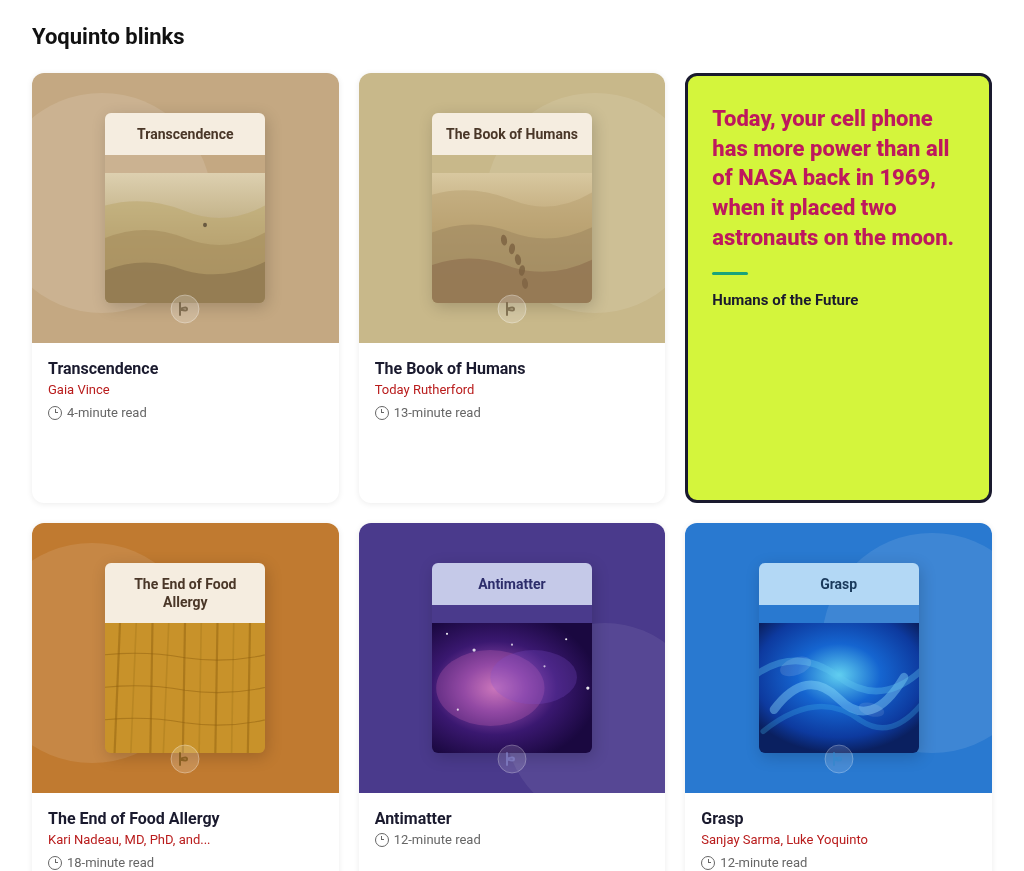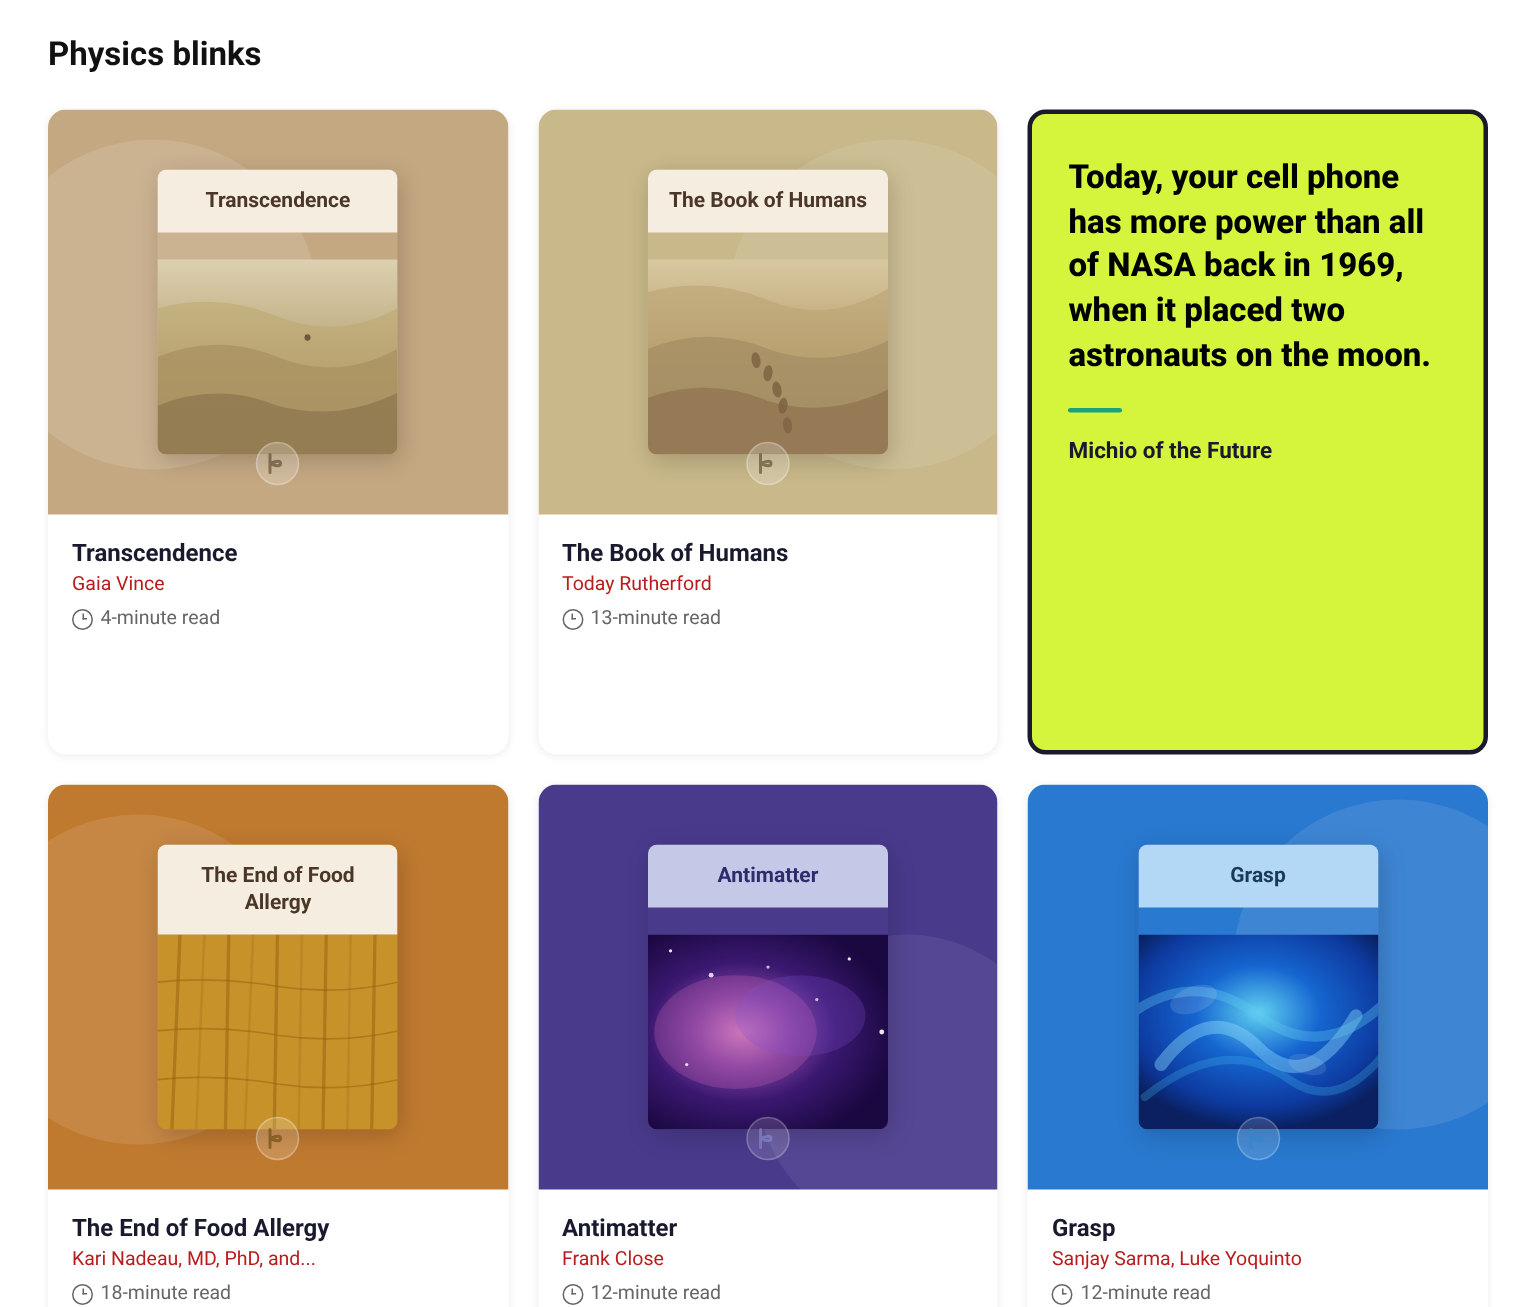--- a/index.html
+++ b/index.html
@@ -129,21 +129,21 @@
       padding: 28px 24px 24px;
       display: flex;
       flex-direction: column;
       justify-content: space-between;
       cursor: pointer;
       min-height: 430px;
     }
     .quote-text {
       font-size: 22px;
       font-weight: 800;
-      color: #000000;
+      color: #be185d;
       line-height: 1.35;
       margin-bottom: 20px;
     }
     .quote-divider {
       width: 36px;
       height: 3px;
       background: #1aa37a;
       border-radius: 2px;
       margin-bottom: 16px;
     }
@@ -175,21 +175,21 @@
       position: relative;
     }
     .cover-5-bg {
       background: #2979d0;
       position: relative;
     }
   </style>
 </head>
 <body>
 
-<h1 class="section-title">Physics blinks</h1>
+<h1 class="section-title">Yoquinto blinks</h1>
 
 <div class="grid">
 
   <div class="card">
     <div class="card-cover cover-1-bg">
 
       <div style="position:absolute;width:220px;height:220px;border-radius:50%;background:rgba(255,255,255,0.12);top:20px;left:-40px;"></div>
 
       <div class="book-mockup">
         <div class="book-title-label">Transcendence</div>
@@ -256,21 +256,21 @@
         <span class="clock-icon"></span>
         <span>13-minute read</span>
       </div>
     </div>
   </div>
 
   <div class="quote-card">
     <div>
       <div class="quote-text">Today, your cell phone has more power than all of NASA back in 1969, when it placed two astronauts on the moon.</div>
       <div class="quote-divider"></div>
-      <div class="quote-book-title">Michio of the Future</div>
+      <div class="quote-book-title">Humans of the Future</div>
     </div>
   </div>
 
   <div class="card">
     <div class="card-cover cover-3-bg">
       <div style="position:absolute;width:220px;height:220px;border-radius:50%;background:rgba(255,255,255,0.10);top:20px;left:-50px;"></div>
       <div class="book-mockup">
         <div class="book-title-label">The End of Food Allergy</div>
         <div style="position:absolute;top:60px;left:0;right:0;bottom:0;">
           
@@ -342,21 +342,20 @@
       </div>
       <div class="blink-logo-mark">
         <svg viewBox="0 0 32 32" fill="none">
           <circle cx="16" cy="16" r="14" fill="rgba(255,255,255,0.2)" stroke="rgba(255,255,255,0.4)" stroke-width="1"></circle>
           <path d="M11 10 L11 22 M11 16 Q18 13 18 16 Q18 19 11 16" stroke="#9090d0" stroke-width="2" fill="none" stroke-linecap="round"></path>
         </svg>
       </div>
     </div>
     <div class="card-info">
       <div class="book-name">Antimatter</div>
-      <div class="book-author">Frank Close</div>
       <div class="book-time">
         <span class="clock-icon"></span>
         <span>12-minute read</span>
       </div>
     </div>
   </div>
 
   <div class="card">
     <div class="card-cover cover-5-bg">
       <div style="position:absolute;width:220px;height:220px;border-radius:50%;background:rgba(255,255,255,0.10);top:10px;right:-50px;"></div>

